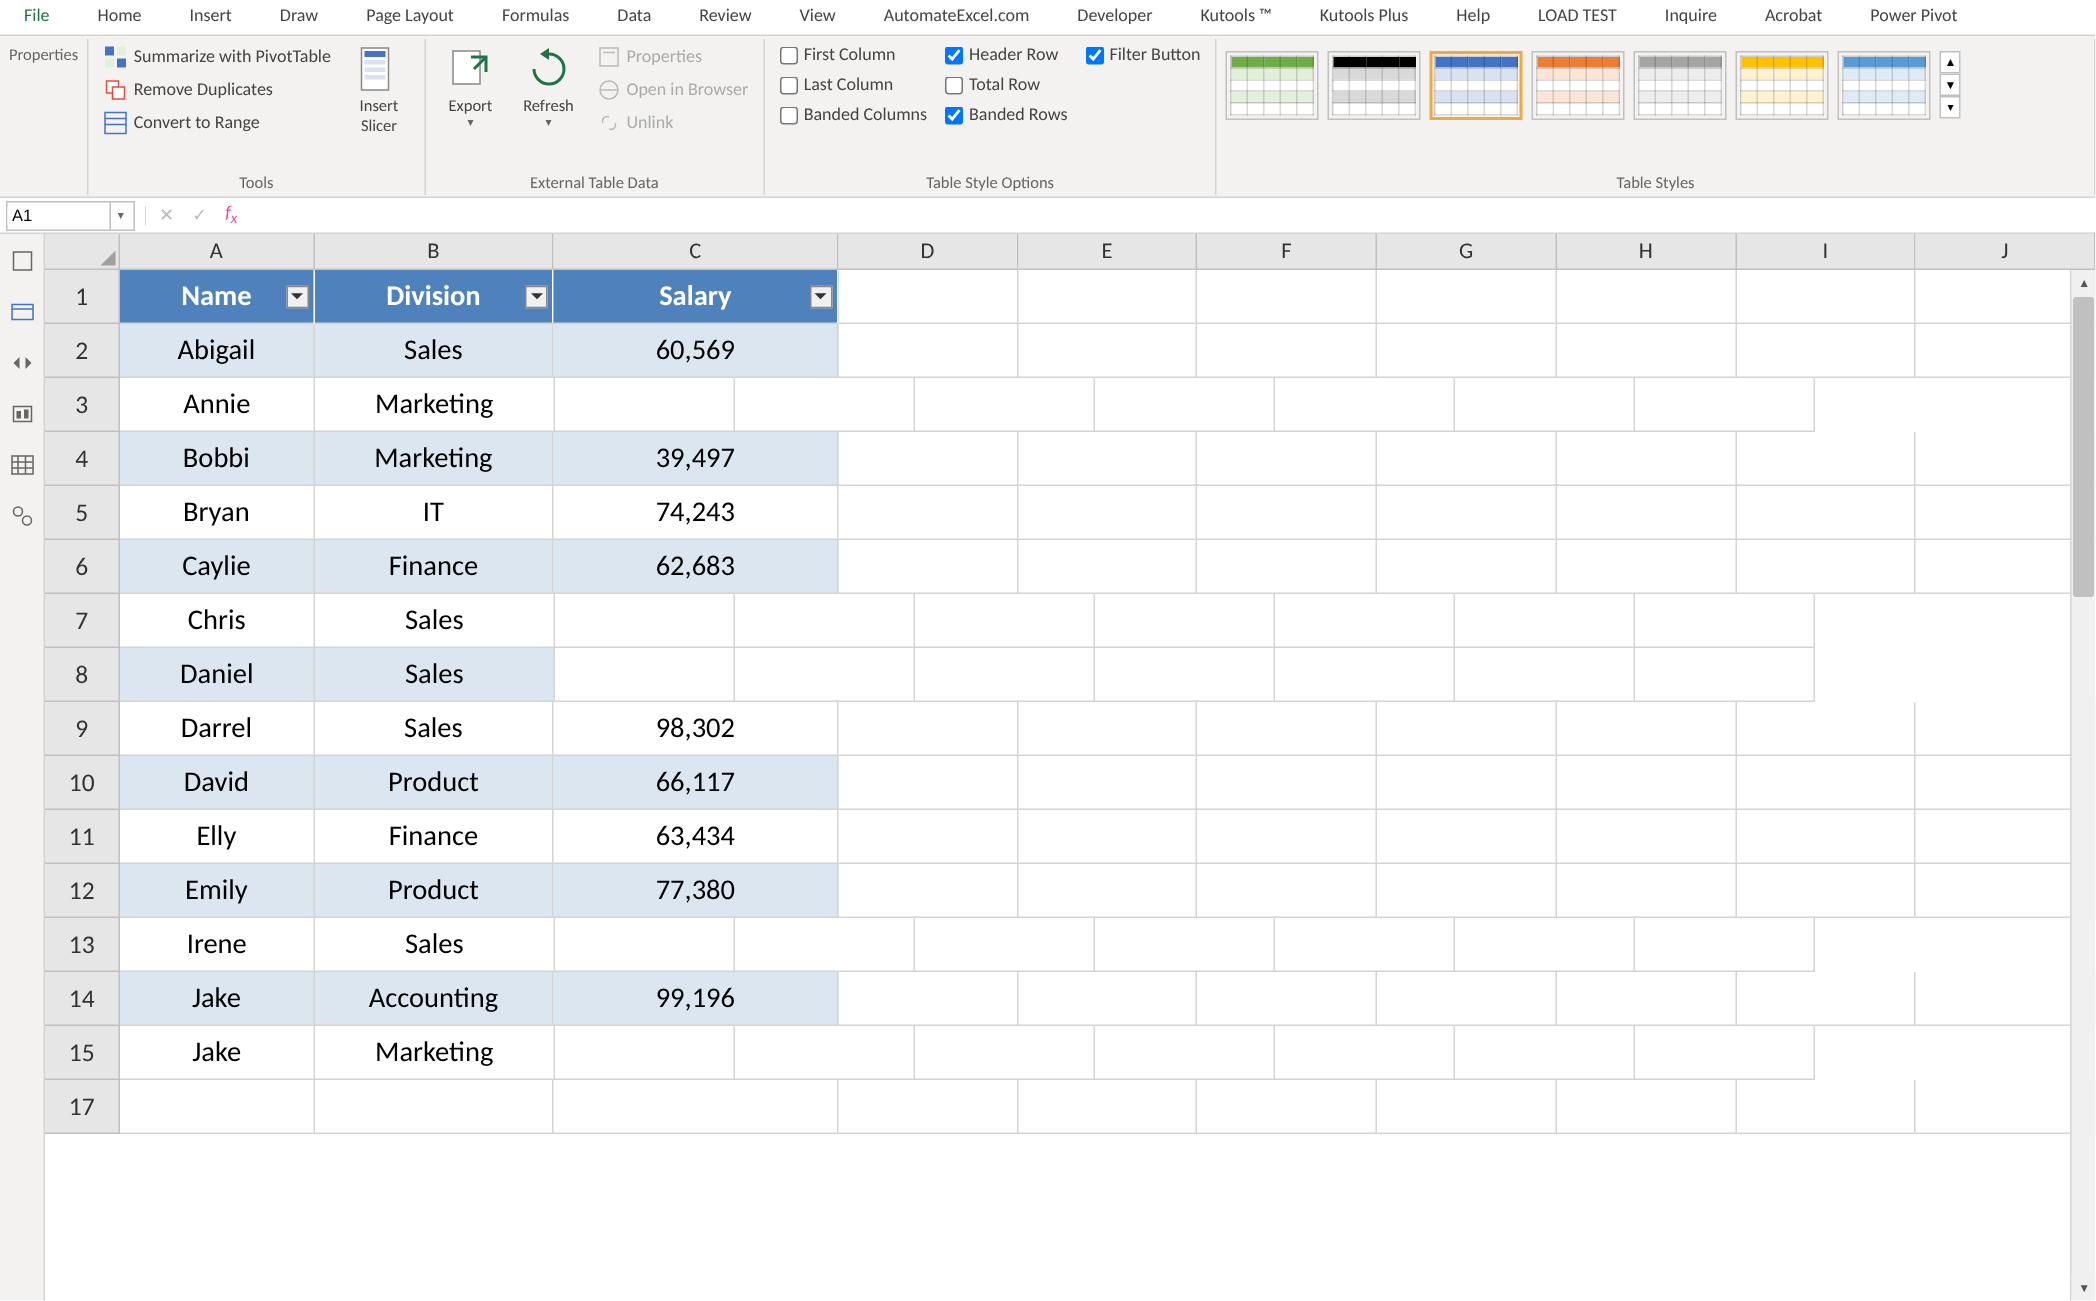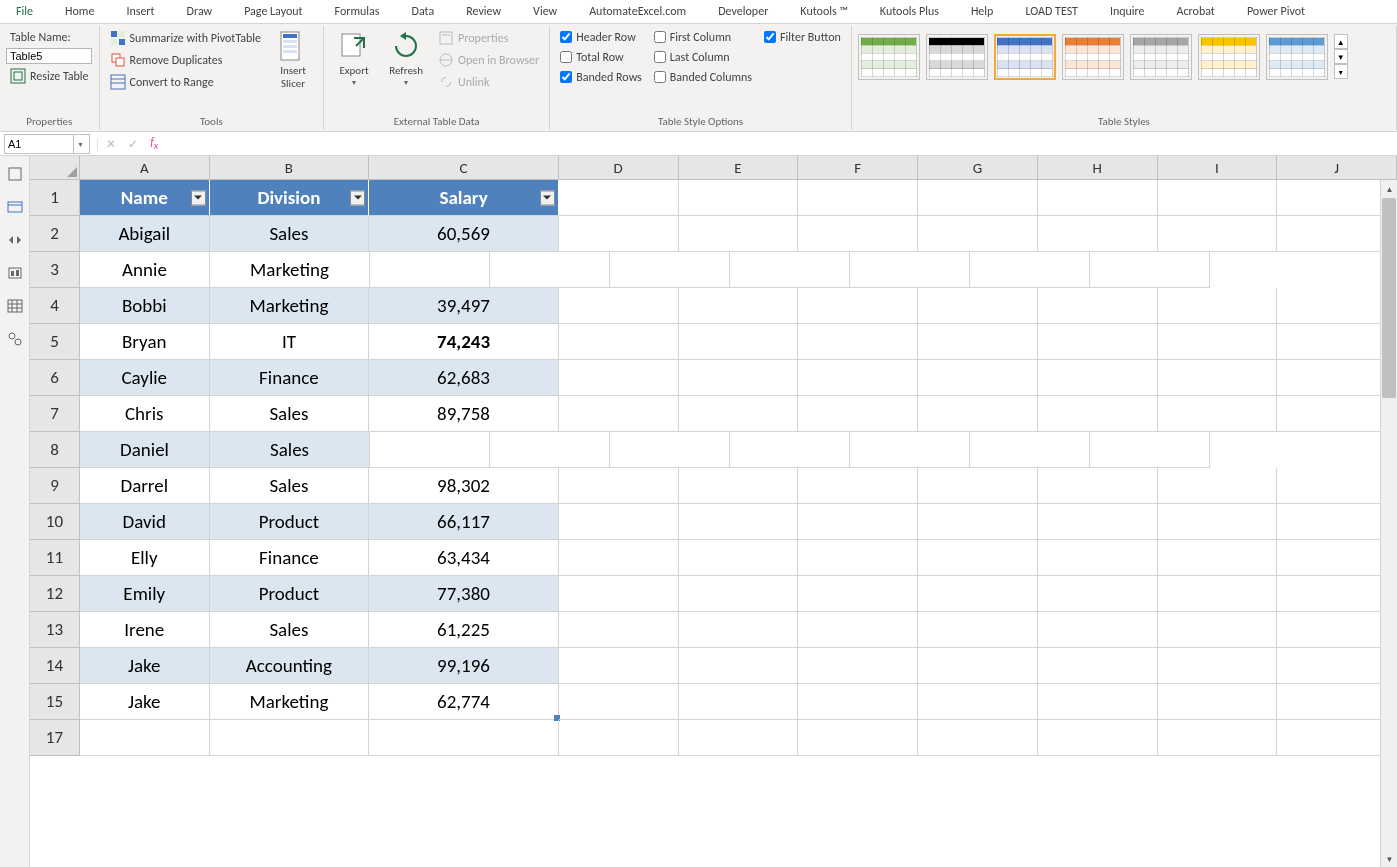--- a/index.html
+++ b/index.html
@@ -93,35 +93,20 @@
     <div class="tab">Help</div>
     <div class="tab">LOAD TEST</div>
     <div class="tab">Inquire</div>
     <div class="tab">Acrobat</div>
     <div class="tab">Power Pivot</div>
   </div>
 
 <div class="ribbon">
 
   <div class="group">
-    <div class="group-body">
-      <div class="col">
-        <div class="row-item">Table Name:</div>
-        <input class="tablename-input" value="Table5" style="">
-        <div class="row-item">
-          <span class="icon16">
-              <svg viewBox="0 0 16 16">
-                <rect x="1" y="1" width="14" height="14" fill="none" stroke="#217346"></rect>
-                <rect x="4" y="4" width="8" height="8" fill="none" stroke="#217346"></rect>
-              </svg>
-            </span>
-          <span>Resize Table</span>
-        </div>
-      </div>
-    </div>
     <div class="group-label">Properties</div>
   </div>
 
   <div class="group">
     <div class="group-body">
       <div class="col">
         <div class="row-item">
           <span class="icon16">
               <svg viewBox="0 0 16 16">
                 <rect x="1" y="1" width="6" height="6" fill="#4472c4"></rect>
@@ -215,44 +200,44 @@
         </div>
       </div>
     </div>
     <div class="group-label">External Table Data</div>
   </div>
 
   <div class="group">
     <div class="group-body">
       <div class="col">
         <label class="row-item">
+            <input type="checkbox" style="">
+            <span>First Column</span>
+          </label>
+        <label class="row-item">
+            <input type="checkbox" style="">
+            <span>Last Column</span>
+          </label>
+        <label class="row-item">
+            <input type="checkbox" style="">
+            <span>Banded Columns</span>
+          </label>
+      </div>
+      <div class="col">
+        <label class="row-item">
             <input type="checkbox" checked="" style="">
             <span>Header Row</span>
           </label>
         <label class="row-item">
             <input type="checkbox" style="">
             <span>Total Row</span>
           </label>
         <label class="row-item">
             <input type="checkbox" checked="" style="">
             <span>Banded Rows</span>
-          </label>
-      </div>
-      <div class="col">
-        <label class="row-item">
-            <input type="checkbox" style="">
-            <span>First Column</span>
-          </label>
-        <label class="row-item">
-            <input type="checkbox" style="">
-            <span>Last Column</span>
-          </label>
-        <label class="row-item">
-            <input type="checkbox" style="">
-            <span>Banded Columns</span>
           </label>
       </div>
       <div class="col">
         <label class="row-item">
             <input type="checkbox" checked="" style="">
             <span>Filter Button</span>
           </label>
       </div>
     </div>
     <div class="group-label">Table Style Options</div>
@@ -662,21 +647,21 @@
           <div class="cell" style="width: 120px;"></div>
           <div class="cell" style="width: 120px;"></div>
           <div class="cell" style="width: 120px;"></div>
           <div class="cell" style="width: 120px;"></div>
           <div class="cell" style="width: 120px;"></div>
         </div>
         <div class="row">
           <div class="row-h">5</div>
           <div class="cell" style="width: 130px;">Bryan</div>
           <div class="cell" style="width: 160px;">IT</div>
-          <div class="cell" style="width: 190px; font-weight: bold;">74,243</div>
+          <div class="cell" style="width: 190px;">74,243</div>
           <div class="cell" style="width: 120px;"></div>
           <div class="cell" style="width: 120px;"></div>
           <div class="cell" style="width: 120px;"></div>
           <div class="cell" style="width: 120px;"></div>
           <div class="cell" style="width: 120px;"></div>
           <div class="cell" style="width: 120px;"></div>
           <div class="cell" style="width: 120px;"></div>
         </div>
         <div class="row">
           <div class="row-h">6</div>
@@ -688,21 +673,20 @@
           <div class="cell" style="width: 120px;"></div>
           <div class="cell" style="width: 120px;"></div>
           <div class="cell" style="width: 120px;"></div>
           <div class="cell" style="width: 120px;"></div>
           <div class="cell" style="width: 120px;"></div>
         </div>
         <div class="row">
           <div class="row-h">7</div>
           <div class="cell" style="width: 130px;">Chris</div>
           <div class="cell" style="width: 160px;">Sales</div>
-          <div class="cell" style="width: 190px;">89,758</div>
           <div class="cell" style="width: 120px;"></div>
           <div class="cell" style="width: 120px;"></div>
           <div class="cell" style="width: 120px;"></div>
           <div class="cell" style="width: 120px;"></div>
           <div class="cell" style="width: 120px;"></div>
           <div class="cell" style="width: 120px;"></div>
           <div class="cell" style="width: 120px;"></div>
         </div>
         <div class="row">
           <div class="row-h">8</div>
@@ -765,21 +749,20 @@
           <div class="cell" style="width: 120px;"></div>
           <div class="cell" style="width: 120px;"></div>
           <div class="cell" style="width: 120px;"></div>
           <div class="cell" style="width: 120px;"></div>
           <div class="cell" style="width: 120px;"></div>
         </div>
         <div class="row">
           <div class="row-h">13</div>
           <div class="cell" style="width: 130px;">Irene</div>
           <div class="cell" style="width: 160px;">Sales</div>
-          <div class="cell" style="width: 190px;">61,225</div>
           <div class="cell" style="width: 120px;"></div>
           <div class="cell" style="width: 120px;"></div>
           <div class="cell" style="width: 120px;"></div>
           <div class="cell" style="width: 120px;"></div>
           <div class="cell" style="width: 120px;"></div>
           <div class="cell" style="width: 120px;"></div>
           <div class="cell" style="width: 120px;"></div>
         </div>
         <div class="row">
           <div class="row-h">14</div>
@@ -791,21 +774,20 @@
           <div class="cell" style="width: 120px;"></div>
           <div class="cell" style="width: 120px;"></div>
           <div class="cell" style="width: 120px;"></div>
           <div class="cell" style="width: 120px;"></div>
           <div class="cell" style="width: 120px;"></div>
         </div>
         <div class="row">
           <div class="row-h">15</div>
           <div class="cell" style="width: 130px;">Jake</div>
           <div class="cell" style="width: 160px;">Marketing</div>
-          <div class="cell" style="width: 190px;">62,774<span class="sel-handle"></span></div>
           <div class="cell" style="width: 120px;"></div>
           <div class="cell" style="width: 120px;"></div>
           <div class="cell" style="width: 120px;"></div>
           <div class="cell" style="width: 120px;"></div>
           <div class="cell" style="width: 120px;"></div>
           <div class="cell" style="width: 120px;"></div>
           <div class="cell" style="width: 120px;"></div>
         </div>
         <div class="row">
           <div class="row-h">17</div>

